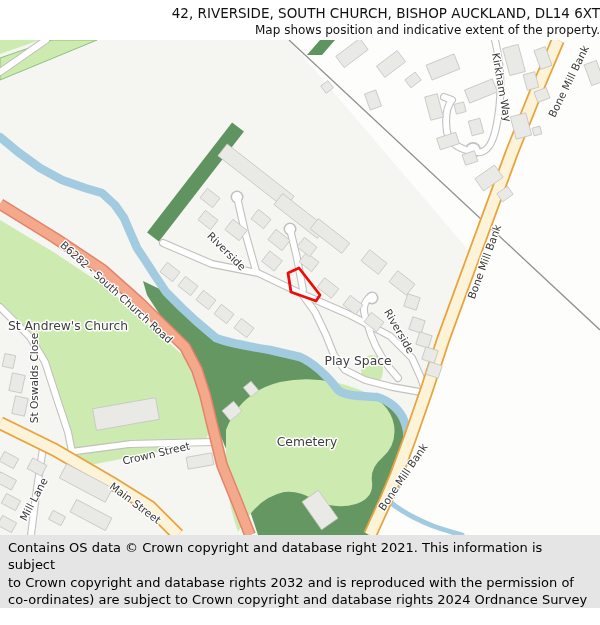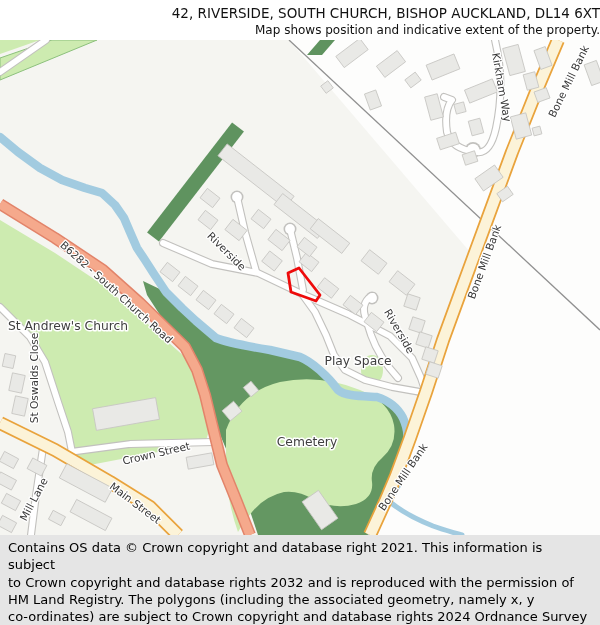--- a/index.html
+++ b/index.html
@@ -198,16 +198,15 @@
     <text class="rd" transform="translate(133,466) rotate(37)">Main Street</text>
     <text class="rd" transform="translate(37,461) rotate(-62)">Mill Lane</text>
     <text class="rd" transform="translate(38,338) rotate(-90)">St Oswalds Close</text>
   </g>
 </svg>
 </div>
 
 <div class="footer">
   <div>Contains OS data © Crown copyright and database right 2021. This information is subject</div>
   <div>to Crown copyright and database rights 2032 and is reproduced with the permission of</div>
-  <div>HM Land Registry. The polygons (including the associated geometry, namely x, y</div>
   <div>co-ordinates) are subject to Crown copyright and database rights 2024 Ordnance Survey</div>
 
 </div>
 
 </body></html>

